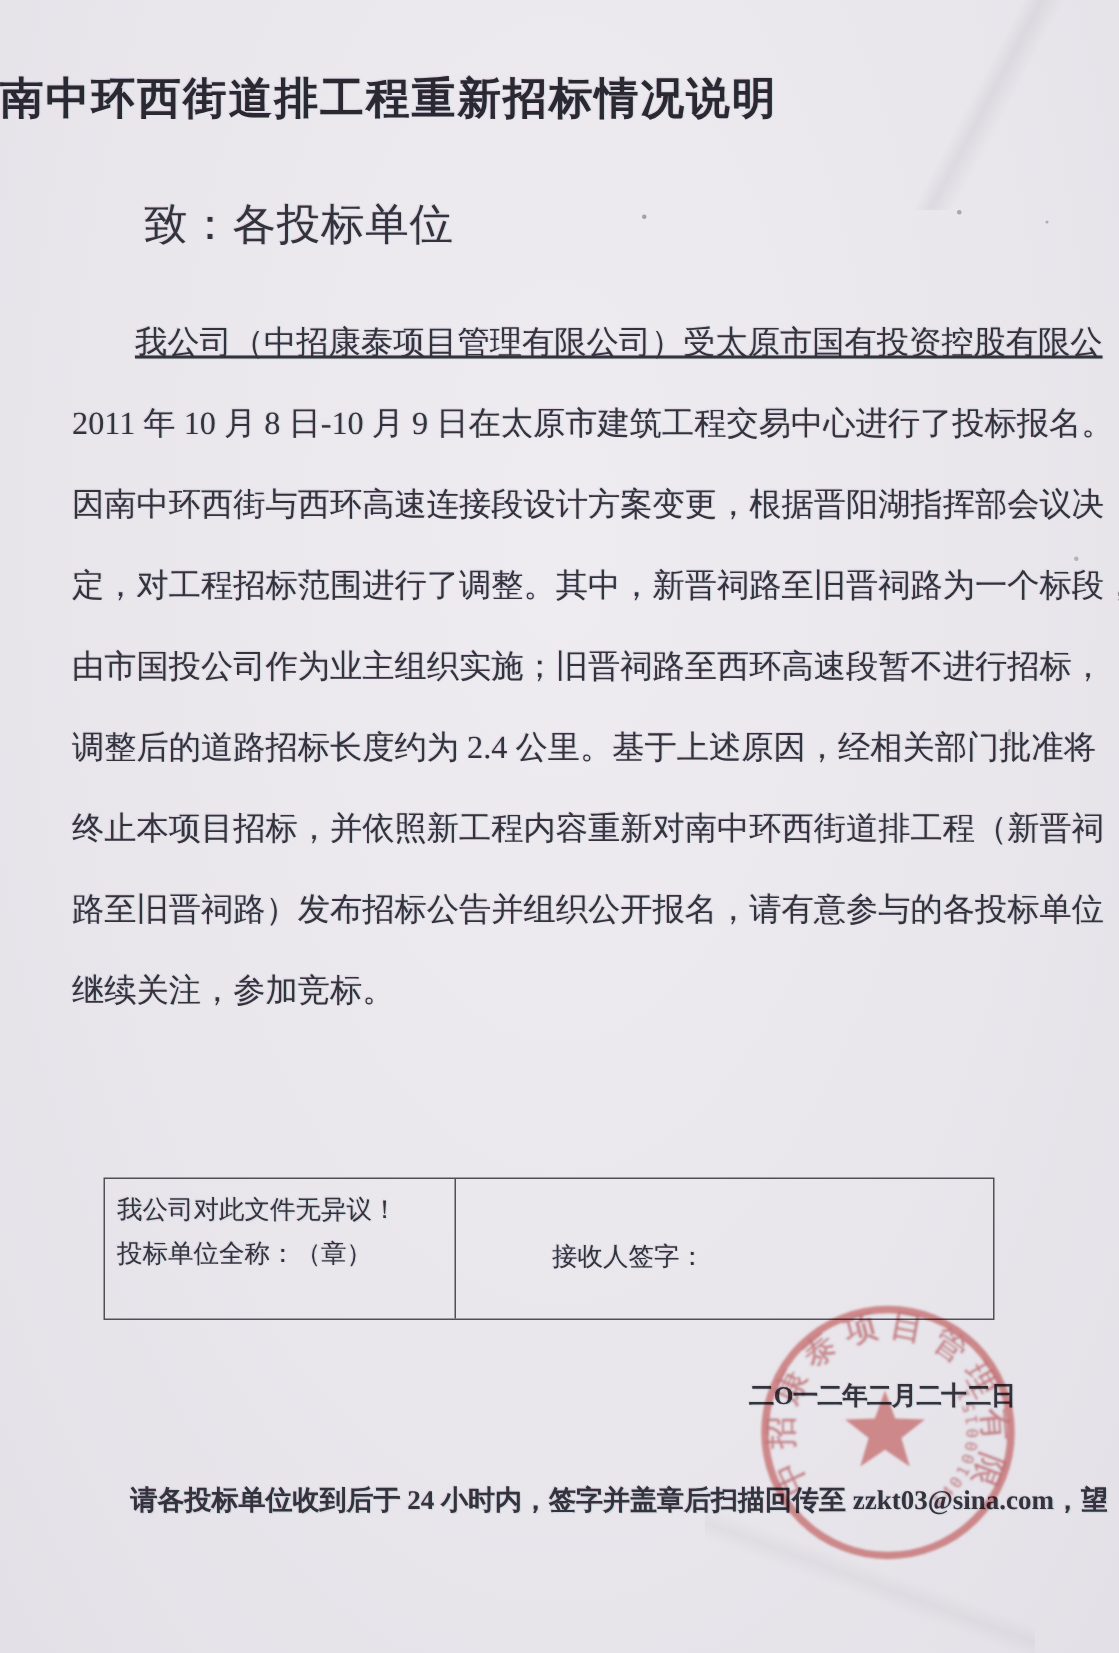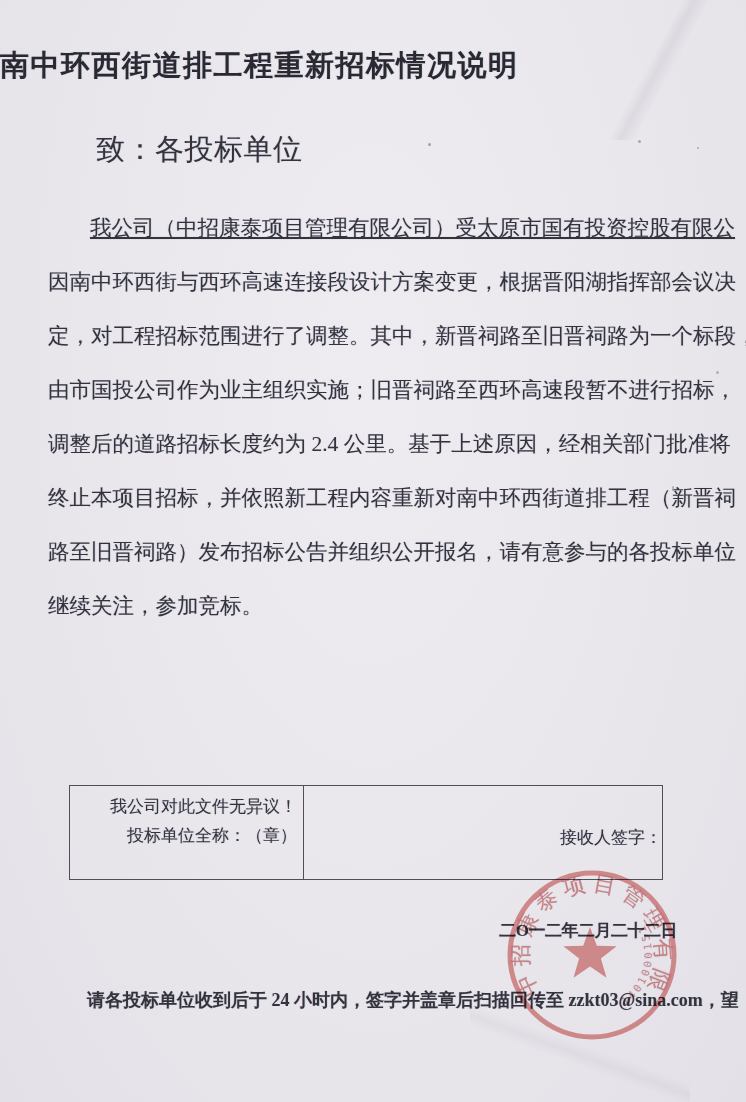--- a/index.html
+++ b/index.html
@@ -20,21 +20,21 @@
   }
   .body-par { position:absolute; top:201px; left:48px; width:662px; }
   .bline {
     height:54px; line-height:54px; font-size:21.5px;
     text-align:justify; text-align-last:justify; white-space:nowrap;
   }
   .bline.first { text-indent:42px;text-decoration:underline; }
   .bline.last { text-align-last:left; }
   .ack-table {
     position:absolute; left:69px; top:785px; width:594px; height:95px;
-    border:1px solid #504f58; display:flex; box-sizing:border-box;text-align:right;
+    border:1px solid #504f58; display:flex; box-sizing:border-box;
   }
   .ack-left {
     width:234px; border-right:1px solid #504f58; box-sizing:border-box;
     padding:6px 6px 0 8px; font-size:17px; line-height:29px;
   }
   .ack-right {
     flex:1; box-sizing:border-box; padding:40px 0 0 64px; font-size:17px;
   }
   .signoff { position:absolute; right:69px; top:911px; text-align:right; }
   .signoff .company { font-size:17px; letter-spacing:0; }
@@ -63,20 +63,21 @@
 
   <div class="crease crease-tr"></div>
   <div class="crease crease-bl"></div>
 
   <div class="doc-title">南中环西街道排工程重新招标情况说明</div>
 
   <div class="salutation">致：各投标单位</div>
 
   <div class="body-par">
     <div class="bline first">我公司（中招康泰项目管理有限公司）受太原市国有投资控股有限公</div>
+    <div class="bline">2011 年 10 月 8 日-10 月 9 日在太原市建筑工程交易中心进行了投标报名。</div>
     <div class="bline">因南中环西街与西环高速连接段设计方案变更，根据晋阳湖指挥部会议决</div>
     <div class="bline">定，对工程招标范围进行了调整。其中，新晋祠路至旧晋祠路为一个标段，</div>
     <div class="bline">由市国投公司作为业主组织实施；旧晋祠路至西环高速段暂不进行招标，</div>
     <div class="bline">调整后的道路招标长度约为 2.4 公里。基于上述原因，经相关部门批准将</div>
     <div class="bline">终止本项目招标，并依照新工程内容重新对南中环西街道排工程（新晋祠</div>
     <div class="bline">路至旧晋祠路）发布招标公告并组织公开报名，请有意参与的各投标单位</div>
     <div class="bline last">继续关注，参加竞标。</div>
   </div>
 
   <div class="ack-table">

